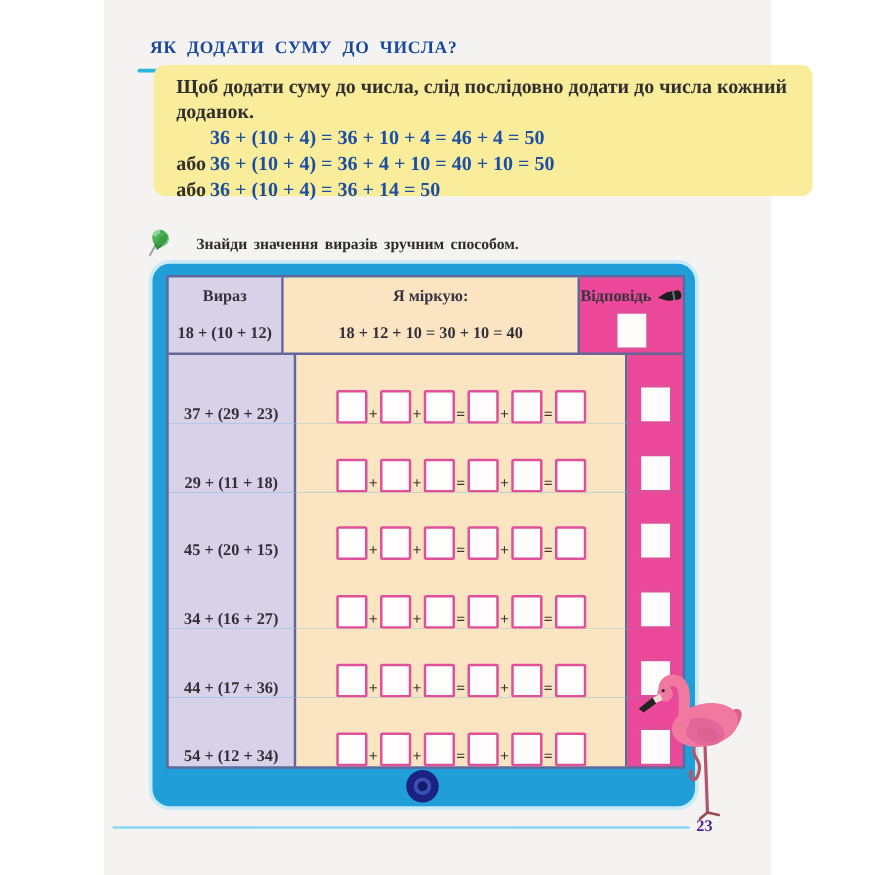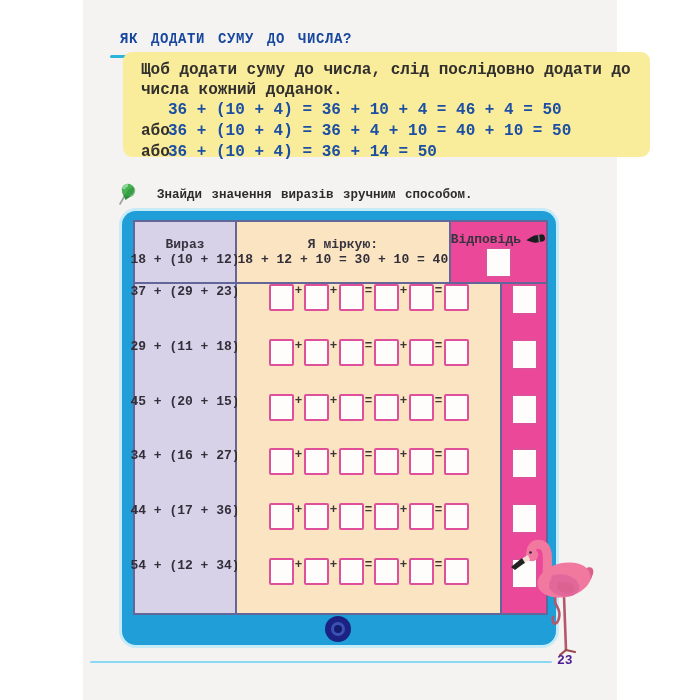--- a/index.html
+++ b/index.html
@@ -1,19 +1,19 @@
 <!DOCTYPE html>
 <html><head>
 <meta charset="utf-8">
 <style>
   html,body { margin:0; padding:0; background:#ffffff; }
   #canvas {
     position:relative; width:700px; height:700px; overflow:hidden;
     background:#ffffff;
-    font-family:Liberation Mono, monospace;
+    font-family:Liberation Serif, serif;
   }
   .abs { position:absolute; }
 
   .page-bg { left:83px; top:0; width:534px; height:700px; background:#f4f3f1; }
 
   .heading { left:120px; top:31px; font-size:14px; font-weight:bold; color:#17479e;
              letter-spacing:.6px; word-spacing:4px; }
   .underline { left:110px; top:55px; width:506px; height:3px; background:#2bb5dc; border-radius:2px; }
 
   .note { left:123px; top:52px; width:527px; height:105px; background:#f9ec9b; border-radius:9px;
@@ -31,22 +31,22 @@
 
   .wtable { left:133px; top:220px; width:415px; height:395px; border:2px solid #636698;
             box-sizing:border-box; display:flex; flex-direction:column; }
   .hdr-row { display:flex; height:62px; flex:none; }
   .body-rows { flex:1; display:flex; flex-direction:column; }
   .w-row { flex:1; display:flex; }
   .c1 { width:102px; background:#d7d2e7; border-right:2px solid #636698; box-sizing:border-box; }
   .c2 { width:265px; background:#fbe4c1; border-right:2px solid #636698; box-sizing:border-box; }
   .c3 { flex:1; background:#ec4899; }
   .hdr-row .c1, .hdr-row .c2, .hdr-row .c3 { border-bottom:2px solid #636698; }
-  .cell { display:flex; align-items:flex-start; justify-content:center; }
-  .hdr-cell { display:flex; flex-direction:column; align-items:center; justify-content:center;
+  .cell { display:flex; align-items:flex-end; justify-content:center; }
+  .hdr-cell { display:flex; flex-direction:column; align-items:center; justify-content:space-between;
               padding:7px 0 8px; box-sizing:border-box; }
   .hdr-cell.anscol { padding:7px 0 2px; }
   .col-label { font-size:13px; font-weight:bold; color:#37333f; }
   .expr, .reason-text { font-size:13px; font-weight:bold; color:#322e3a; white-space:nowrap; }
   .hdr-answer-row { display:flex; align-items:center; gap:4px; }
 
   .rbox { width:25px; height:27px; background:#fffdfc; border:2px solid #df4f9a;
           border-radius:2px; box-sizing:border-box; flex:none; }
   .abox { width:27px; height:31px; background:#fffdfc; border:2px solid #df4f9a;
           border-radius:2px; box-sizing:border-box; }

